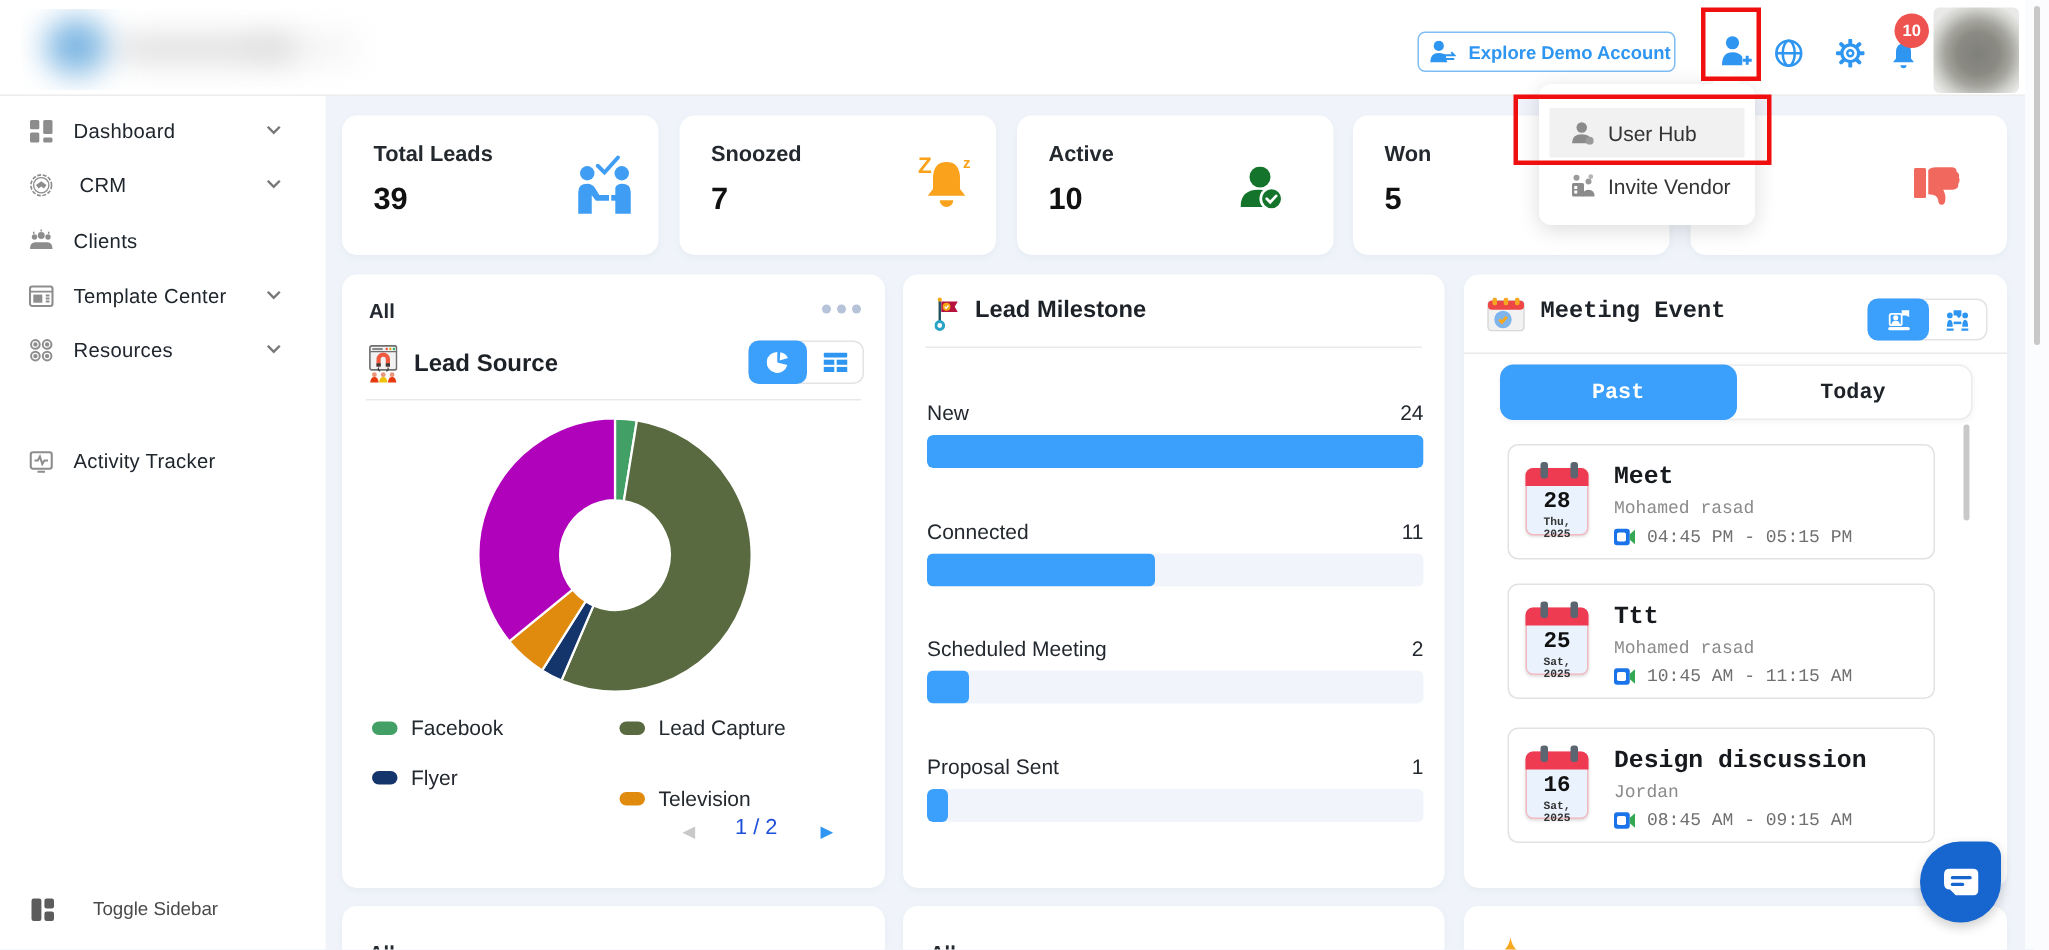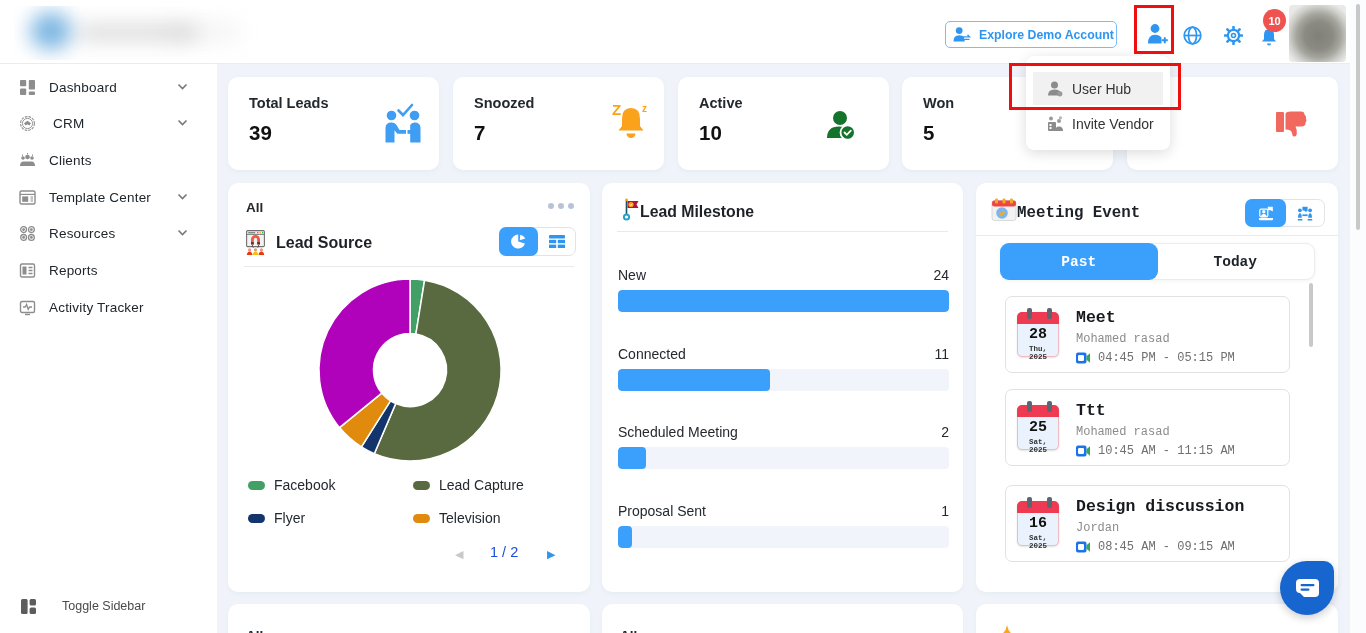--- a/index.html
+++ b/index.html
@@ -53,21 +53,21 @@
 #ls-dots i { width:6px; height:6px; border-radius:50%; background:#b7c3d8; }
 #ls-head { position:absolute; left:18px; top:46px; display:flex; align-items:center; gap:11px; font-size:16px; font-weight:bold; color:#1d2228; }
 #ls-toggle { position:absolute; right:14px; top:44px; width:77px; height:29px; border:1px solid #e3e3e3; border-radius:7px; background:#fff; display:flex; }
 #ls-toggle .on { width:39px; height:29px; margin:-1px 0 0 -1px; background:#3b9ffc; border-radius:7px; display:flex; align-items:center; justify-content:center; }
 #ls-toggle .off { flex:1; display:flex; align-items:center; justify-content:center; }
 #ls-divider { position:absolute; left:16px; right:16px; top:83px; height:1px; background:#e9e9e9; }
 .leg { position:absolute; display:flex; align-items:center; gap:9px; font-size:14px; color:#23292f; }
 .leg i { width:17px; height:9px; border-radius:4.5px; }
 
 
-.lm-head { position:absolute; left:16px; top:15px; display:flex; align-items:flex-end; font-size:15.8px; font-weight:bold; color:#1d2228; }
+.lm-head { position:absolute; left:16px; top:15px; display:flex; align-items:flex-start; gap:10px; font-size:15.8px; font-weight:bold; color:#1d2228; }
 #lm-divider { position:absolute; left:15px; right:15px; top:48px; height:1px; background:#e9e9e9; }
 .lmg { position:absolute; left:16px; width:331px; }
 .lmg .lbl { display:flex; justify-content:space-between; font-size:14px; color:#23292f; margin-bottom:7px; }
 .lmg .track { height:22px; background:#f1f5fb; border-radius:4px; overflow:hidden; }
 .lmg .fill { height:22px; background:#3b9ffc; border-radius:4px; }
 
 
 #me-toggle { position:absolute; right:13px; top:16px; width:80px; height:28px; border:1px solid #e3e3e3; border-radius:7px; background:#fff; display:flex; }
 #me-toggle .on { width:41px; height:28px; margin:-1px 0 0 -1px; background:#3b9ffc; border-radius:7px; display:flex; align-items:center; justify-content:center; }
 #me-toggle .off { flex:1; display:flex; align-items:center; justify-content:center; }
@@ -219,28 +219,20 @@
           <circle cx="12.4" cy="12.4" r="2.9"></circle>
           <circle cx="4.6" cy="4.6" r="0.8" fill="#8d8d8d"></circle>
           <circle cx="12.4" cy="4.6" r="0.8" fill="#8d8d8d"></circle>
           <circle cx="4.6" cy="12.4" r="0.8" fill="#8d8d8d"></circle>
           <circle cx="12.4" cy="12.4" r="0.8" fill="#8d8d8d"></circle>
         </svg>
     <span class="mtxt">Resources</span>
     <svg class="chev" width="13" height="13" viewBox="0 0 13 13" fill="none" stroke="#777" stroke-width="1.6">
           <path d="M2.5 4.5 L6.5 8.5 L10.5 4.5"></path>
         </svg>
-  </div>
-  <div class="mitem" style="top:191px;">
-    <svg class="mic" viewBox="0 0 17 17">
-          <rect x="1.5" y="2" width="14" height="13" rx="1.5" fill="none" stroke="#8d8d8d" stroke-width="1.4"></rect>
-          <rect x="3.5" y="4.5" width="4" height="8" fill="#8d8d8d"></rect>
-          <path d="M9.5 5.5 h4 M9.5 8.5 h4 M9.5 11.5 h4" stroke="#8d8d8d" stroke-width="1.3"></path>
-        </svg>
-    <span class="mtxt">Reports</span>
   </div>
   <div class="mitem" style="top:228px;">
     <svg class="mic" viewBox="0 0 17 17">
           <rect x="1.5" y="2.5" width="14" height="11" rx="1.5" fill="none" stroke="#8d8d8d" stroke-width="1.4"></rect>
           <path d="M4 8 h2.2 l1.4-2.6 1.6 5 1.4-2.4 H13" stroke="#8d8d8d" stroke-width="1.3" fill="none"></path>
           <path d="M6 15.5 h5" stroke="#8d8d8d" stroke-width="1.4"></path>
         </svg>
     <span class="mtxt">Activity Tracker</span>
   </div>
   <div id="togglesb">
@@ -362,21 +354,21 @@
         <span>Facebook</span>
       </div>
   <div class="leg" style="left:185px; top:294px;">
         <i style="background:#596a40;"></i>
         <span>Lead Capture</span>
       </div>
   <div class="leg" style="left:20px; top:327px;">
         <i style="background:#14356b;"></i>
         <span>Flyer</span>
       </div>
-  <div class="leg" style="left:185px; top:327px;">
+  <div class="leg" style="left:185px; top:341px;">
         <i style="background:#e08a0e;"></i>
         <span>Television</span>
       </div>
   <div style="position:absolute; left:227px; top:365px; color:#c9c9c9; font-size:11px;">◀</div>
   <div style="position:absolute; left:262px; top:361px; font-size:14.5px; color:#1d4ed8;">1 / 2</div>
   <div style="position:absolute; left:319px; top:365px; color:#2e96f1; font-size:11px;">▶</div>
 </div>
 
 <div class="card big" id="lmile" style="left:602px; width:361px;">
   <div class="lm-head" style="left:21px;">

